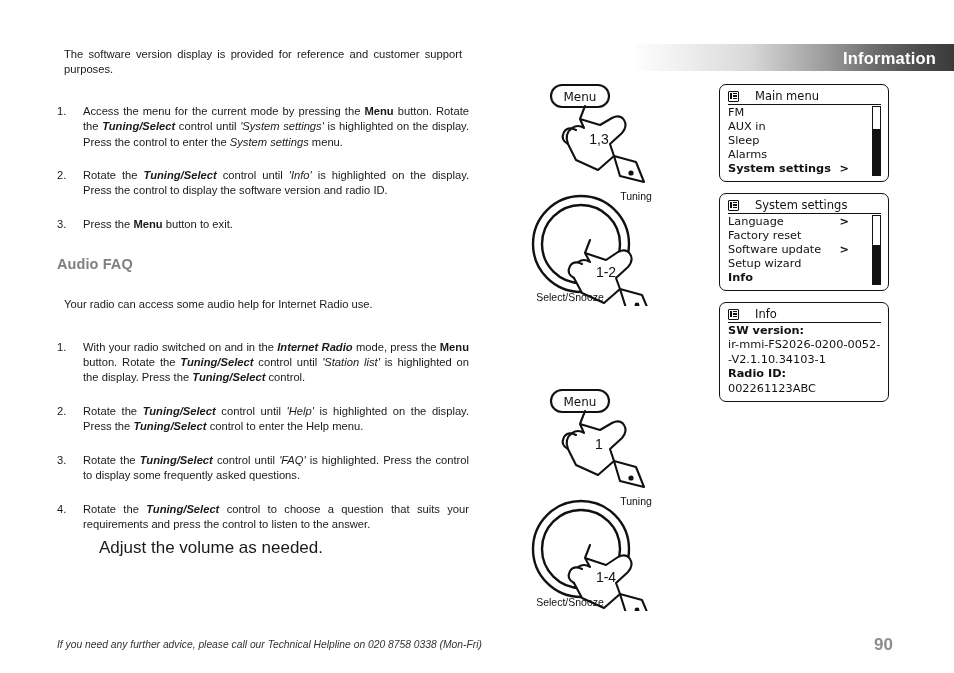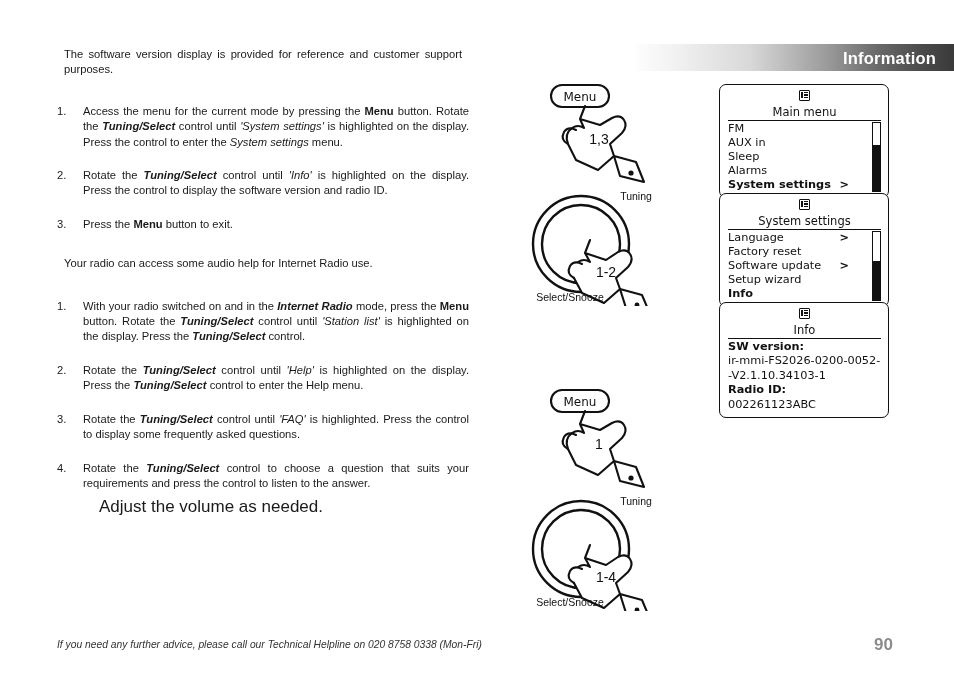--- a/index.html
+++ b/index.html
@@ -107,25 +107,24 @@
     border: 1.6px solid #111;
     border-radius: 7px;
     background: #ffffff;
     box-sizing: border-box;
     padding: 5px 7px 5px 8px;
     font-family: "DejaVu Sans", sans-serif;
   }
   .lcd-titlebar {
     display: flex;
     align-items: center;
-    gap: 5px;
+    gap: 16px;
     border-bottom: 1.4px solid #111;
     padding-bottom: 1px;
     margin-bottom: 1px;
-    flex-direction: column;
   }
   .lcd-icon {
     width: 11px;
     height: 11px;
     border: 1.4px solid #111;
     border-radius: 1px;
     position: relative;
     flex: 0 0 11px;
     box-sizing: border-box;
     background: #fff;
@@ -219,20 +218,21 @@
   <div class="step" style="margin-bottom:18px;">
     <span class="step-num">2.</span>
     <span class="step-text">Rotate the <span class="bi">Tuning/Select</span> control until <i>'Info'</i> is highlighted on the display. Press the control to display the software version and radio ID.</span>
   </div>
 
   <div class="step" style="margin-bottom:24px;">
     <span class="step-num">3.</span>
     <span class="step-text nojust">Press the <b>Menu</b> button to exit.</span>
   </div>
 
+  <h2 class="section-heading" style="margin-bottom:25px;">Audio FAQ</h2>
 
   <p class="body-para" style="margin-bottom:27px; text-align:left;">Your radio can access some audio help for Internet Radio use.</p>
 
   <div class="step" style="margin-bottom:18px;">
     <span class="step-num">1.</span>
     <span class="step-text">With your radio switched on and in the <span class="bi">Internet Radio</span> mode, press the <b>Menu</b> button. Rotate the <span class="bi">Tuning/Select</span> control until <i>'Station list'</i> is highlighted on the display. Press the <span class="bi">Tuning/Select</span> control.</span>
   </div>
 
   <div class="step" style="margin-bottom:18px;">
     <span class="step-num">2.</span>

